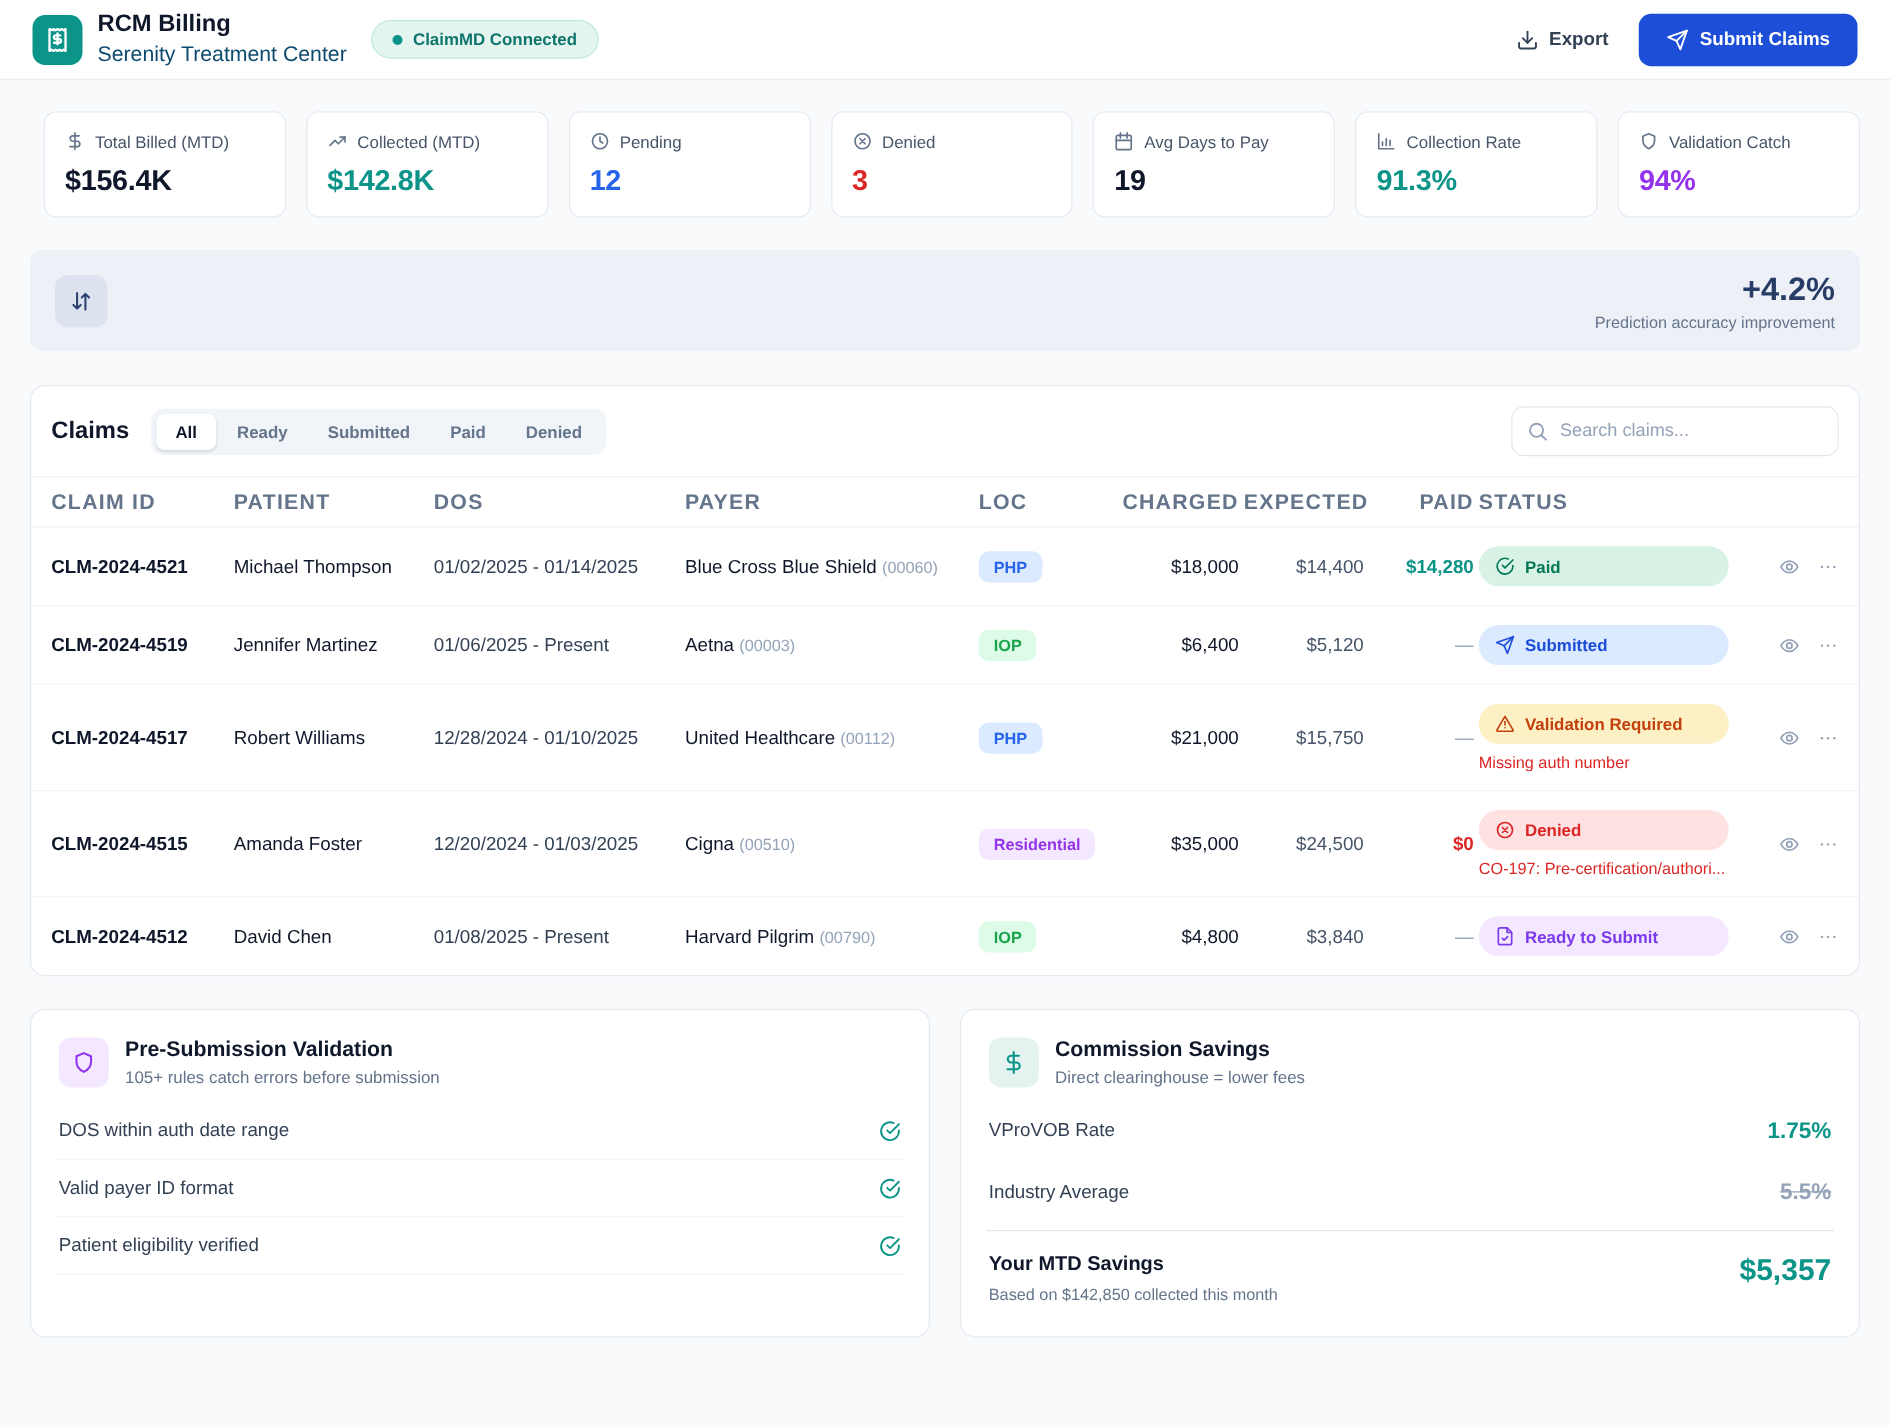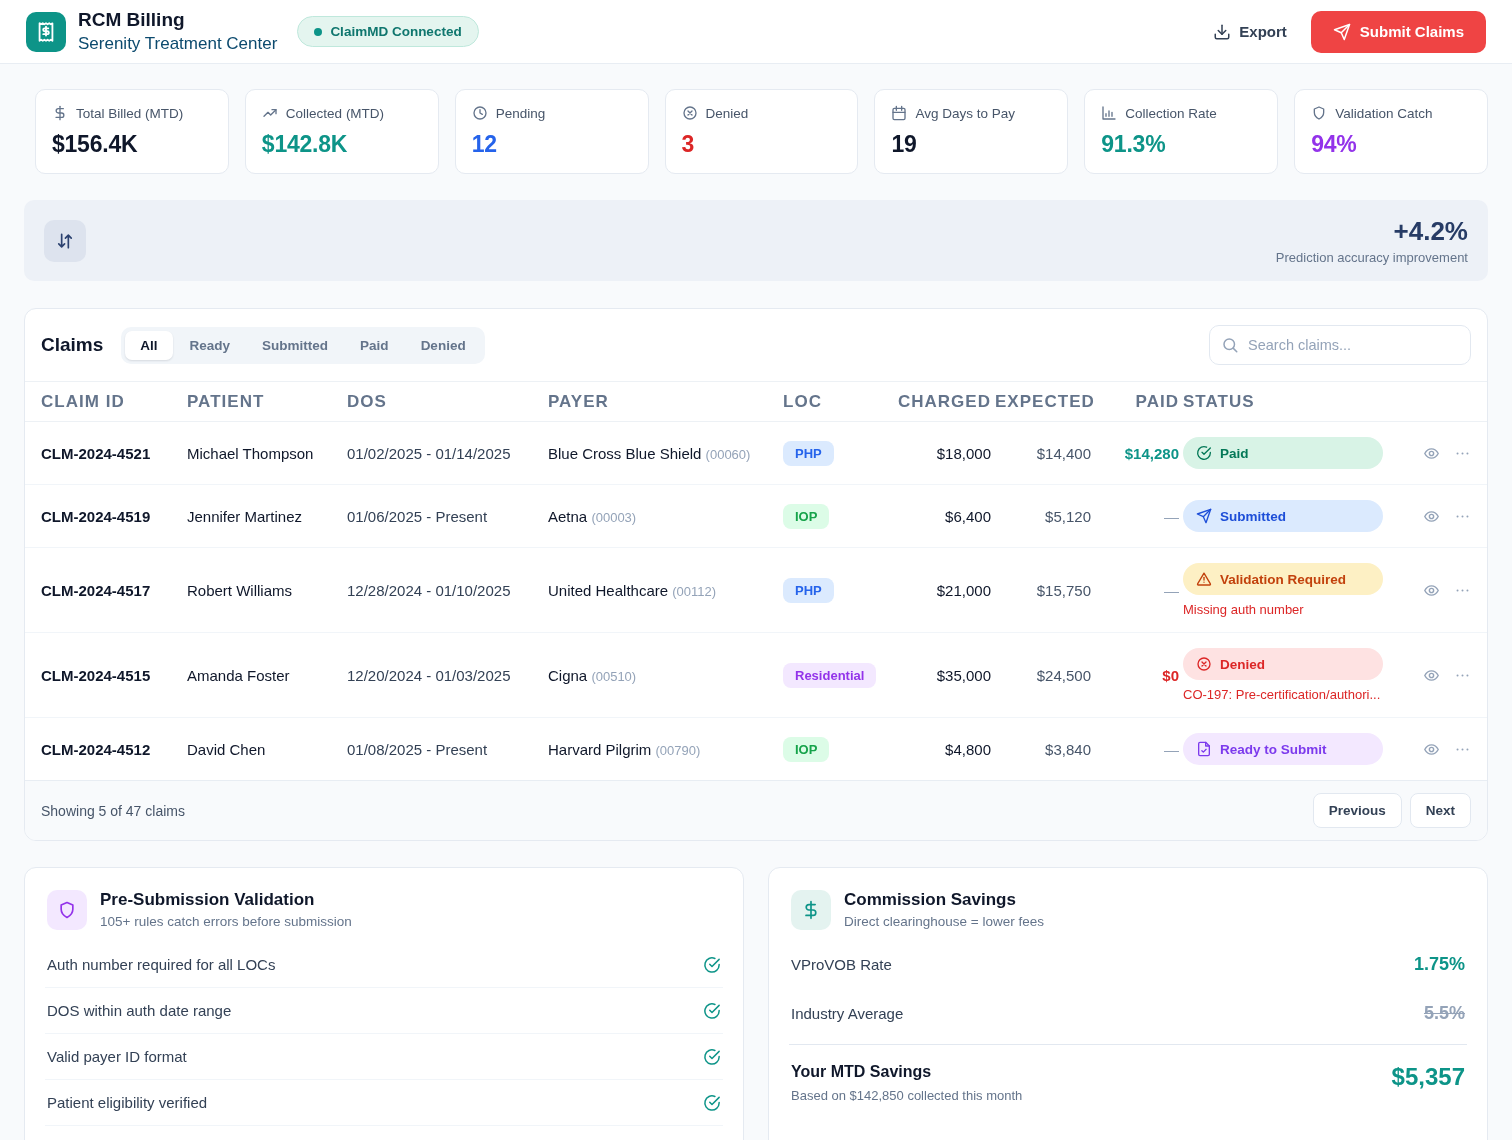--- a/index.html
+++ b/index.html
@@ -31,21 +31,21 @@
     font-size:13.5px; font-weight:600; padding:7px 16px; border-radius:999px;
   }
   .conn-dot { width:8px; height:8px; border-radius:50%; background:#0d9488; }
   .header-spacer { flex:1; }
   .export-btn {
     display:flex; align-items:center; gap:8px; background:transparent; border:none;
     color:#334155; font-size:15px; font-weight:600; padding:10px 14px; border-radius:8px; cursor:pointer;
     font-family:inherit;
   }
   .submit-btn {
-    display:flex; align-items:center; gap:9px; background:#ef4444; border:none;
+    display:flex; align-items:center; gap:9px; background:#1d4ed8; border:none;
     color:#ffffff; font-size:15px; font-weight:bold; padding:12px 22px; border-radius:10px; cursor:pointer;
     margin-left:10px; font-family:inherit;text-align:right;
   }
 
   
   .kpi-row {
     margin:25px 24px 0; display:grid; grid-template-columns:repeat(7,1fr); gap:16px;padding-left:11px;
   }
   .kpi-card {
     background:#ffffff; border:1px solid #e5eaf1; border-radius:10px; padding:15px 16px;
@@ -496,52 +496,36 @@
                 <circle cx="12" cy="12" r="3"></circle>
               </svg></span></button>
           <button class="icon-btn"><span><svg width="17" height="17" viewBox="0 0 24 24" fill="none" stroke="currentColor" stroke-width="2" stroke-linecap="round" stroke-linejoin="round">
                 <circle cx="5" cy="12" r="1.4" fill="currentColor" stroke="none"></circle>
                 <circle cx="12" cy="12" r="1.4" fill="currentColor" stroke="none"></circle>
                 <circle cx="19" cy="12" r="1.4" fill="currentColor" stroke="none"></circle>
               </svg></span></button>
         </div>
       </div>
     </div>
-  <div class="claims-footer">
-    <div class="footer-summary">Showing 5 of 47 claims</div>
-    <div class="pager">
-      <button class="pager-btn">Previous</button>
-      <button class="pager-btn">Next</button>
-    </div>
-  </div>
 </section>
 
 <section class="bottom-grid">
   <div class="panel">
     <div class="panel-head">
       <div class="panel-icon purple">
           <svg width="20" height="20" viewBox="0 0 24 24" fill="none" stroke="currentColor" stroke-width="2" stroke-linecap="round" stroke-linejoin="round">
             <path d="M12 3l7 3v5.2c0 4.4-2.9 7.7-7 9.8-4.1-2.1-7-5.4-7-9.8V6z"></path>
           </svg>
         </div>
       <div>
         <div class="panel-title">Pre-Submission Validation</div>
         <div class="panel-sub">105+ rules catch errors before submission</div>
       </div>
     </div>
     <div class="check-list" id="check-list">
-        <div class="check-item">
-          <span>Auth number required for all LOCs</span>
-          <span style="color:#0d9488">
-            <svg width="18" height="18" viewBox="0 0 24 24" fill="none" stroke="currentColor" stroke-width="2" stroke-linecap="round" stroke-linejoin="round">
-              <path d="M21.5 11.2V12a9.5 9.5 0 1 1-5.6-8.7"></path>
-              <path d="m9 11 3 3 9.5-9.5"></path>
-            </svg>
-          </span>
-        </div>
         <div class="check-item">
           <span>DOS within auth date range</span>
           <span style="color:#0d9488">
             <svg width="18" height="18" viewBox="0 0 24 24" fill="none" stroke="currentColor" stroke-width="2" stroke-linecap="round" stroke-linejoin="round">
               <path d="M21.5 11.2V12a9.5 9.5 0 1 1-5.6-8.7"></path>
               <path d="m9 11 3 3 9.5-9.5"></path>
             </svg>
           </span>
         </div>
         <div class="check-item">

